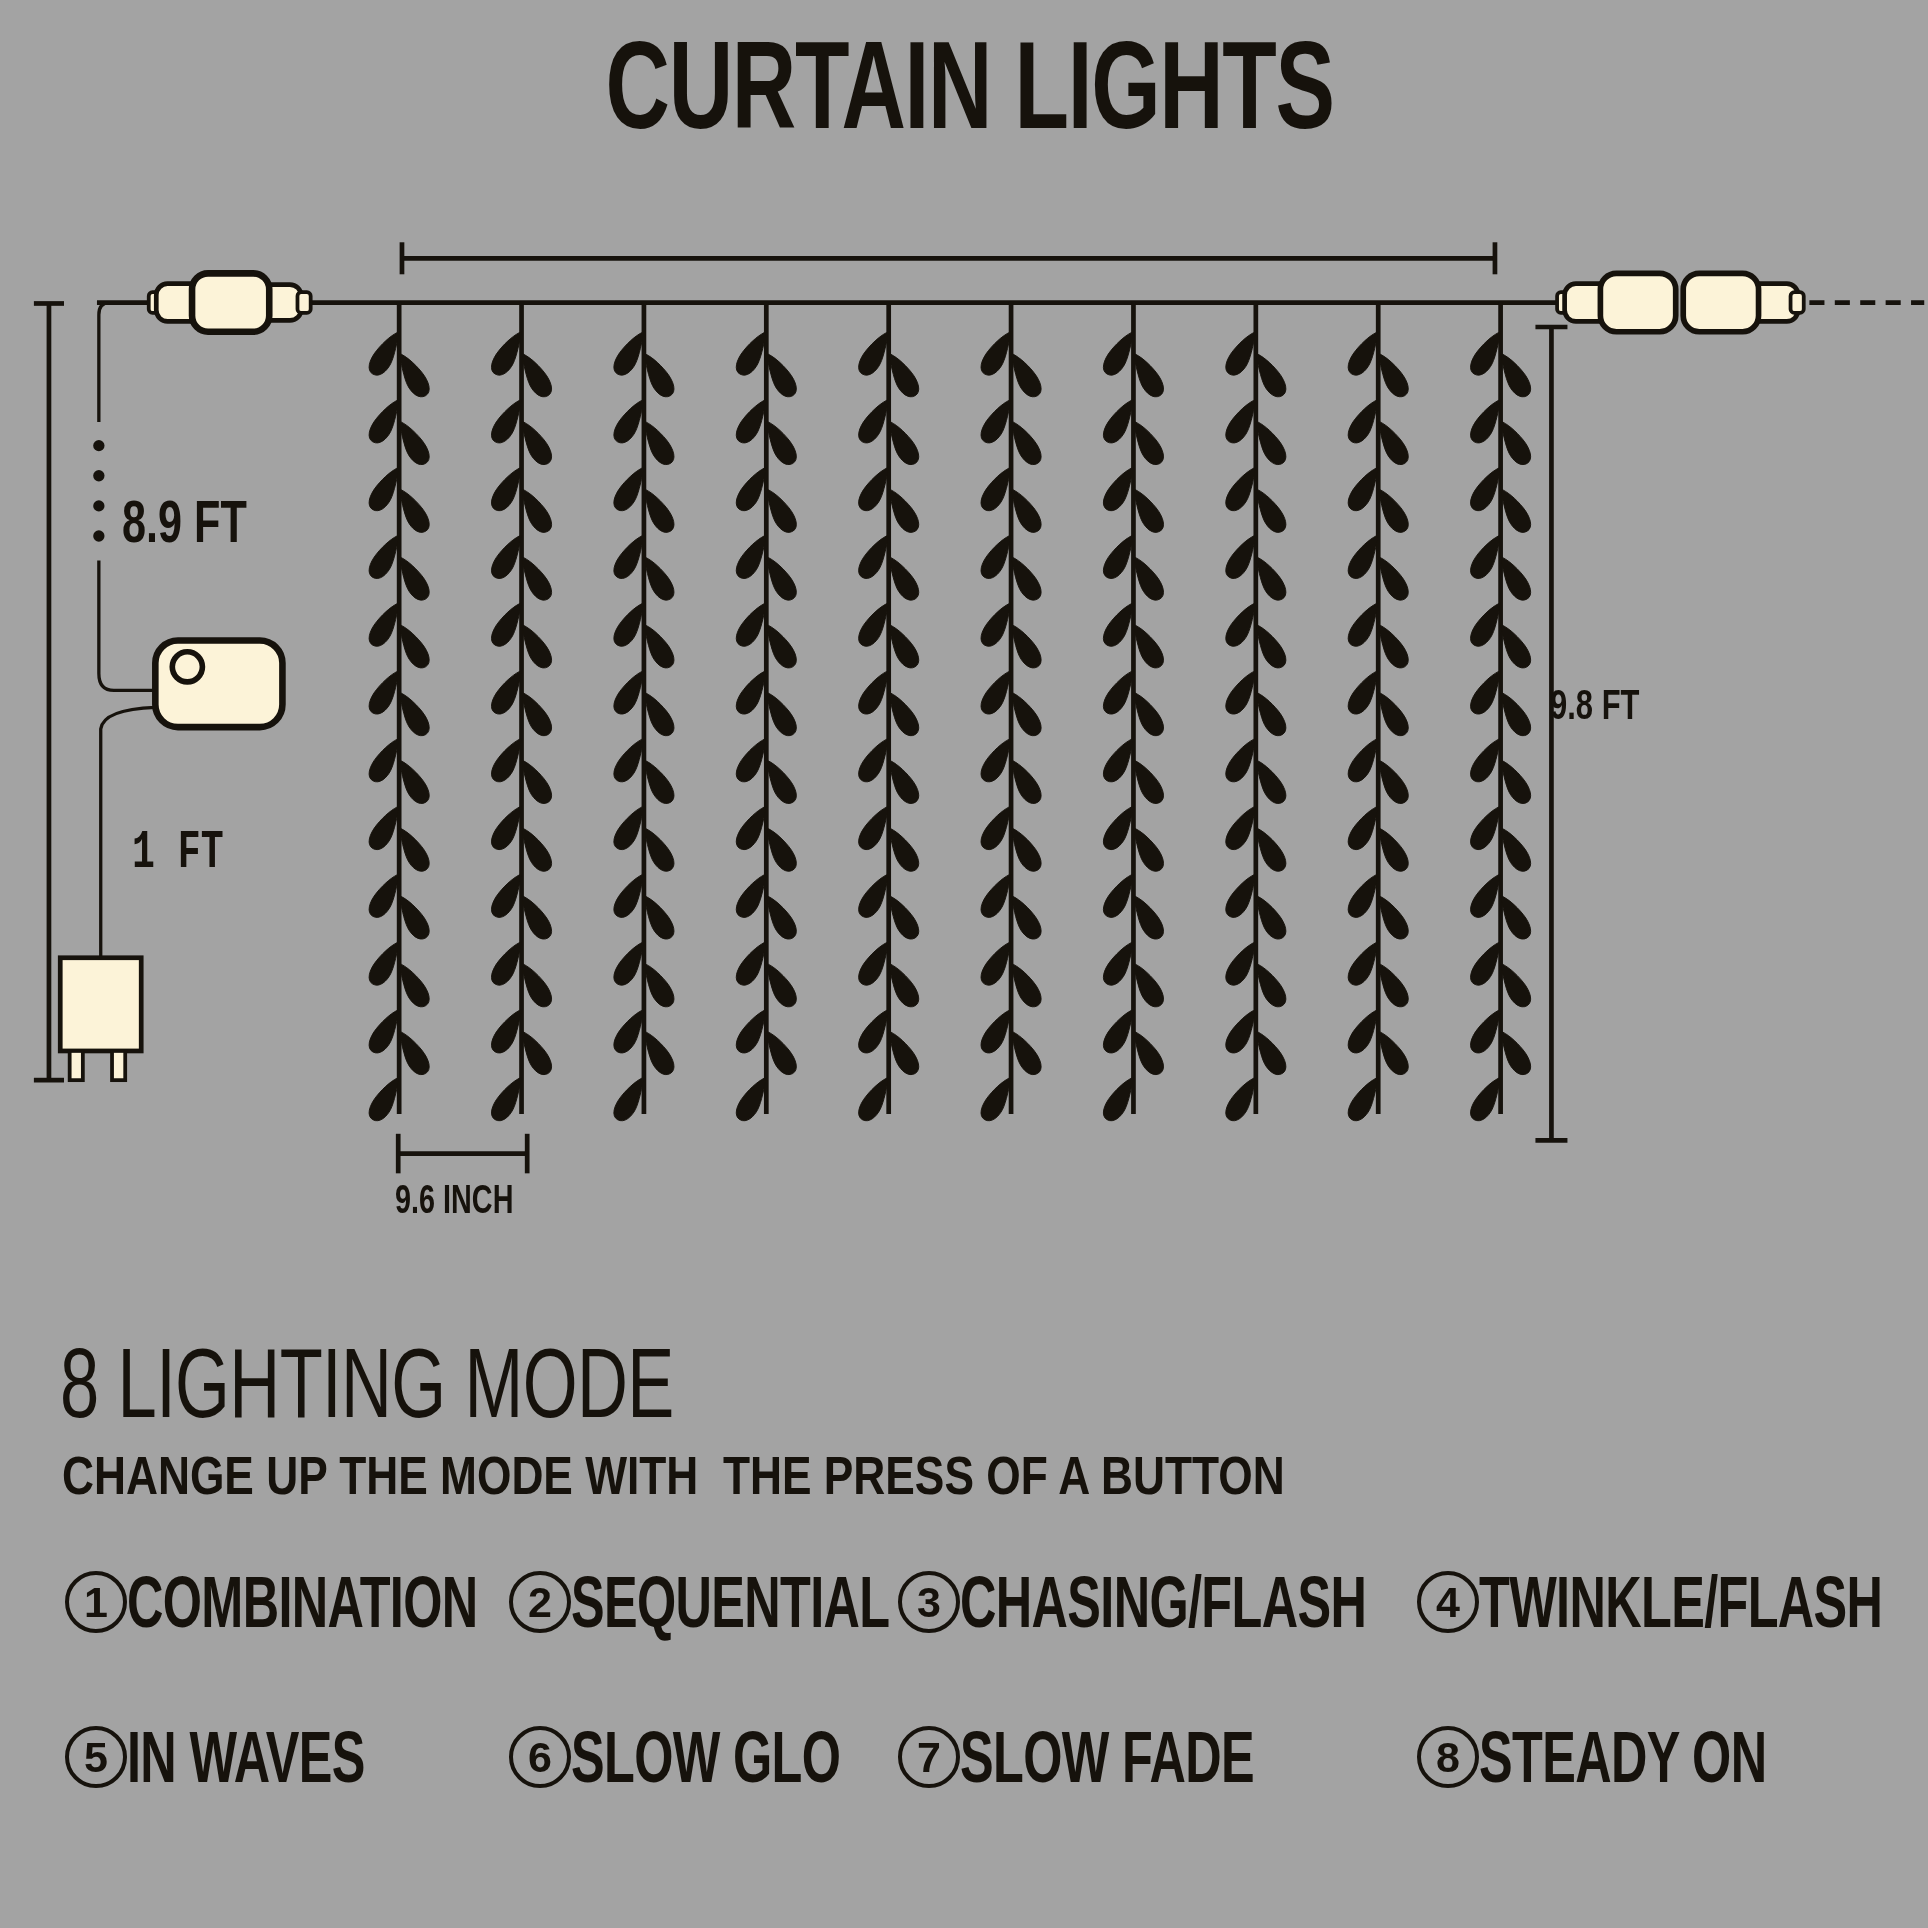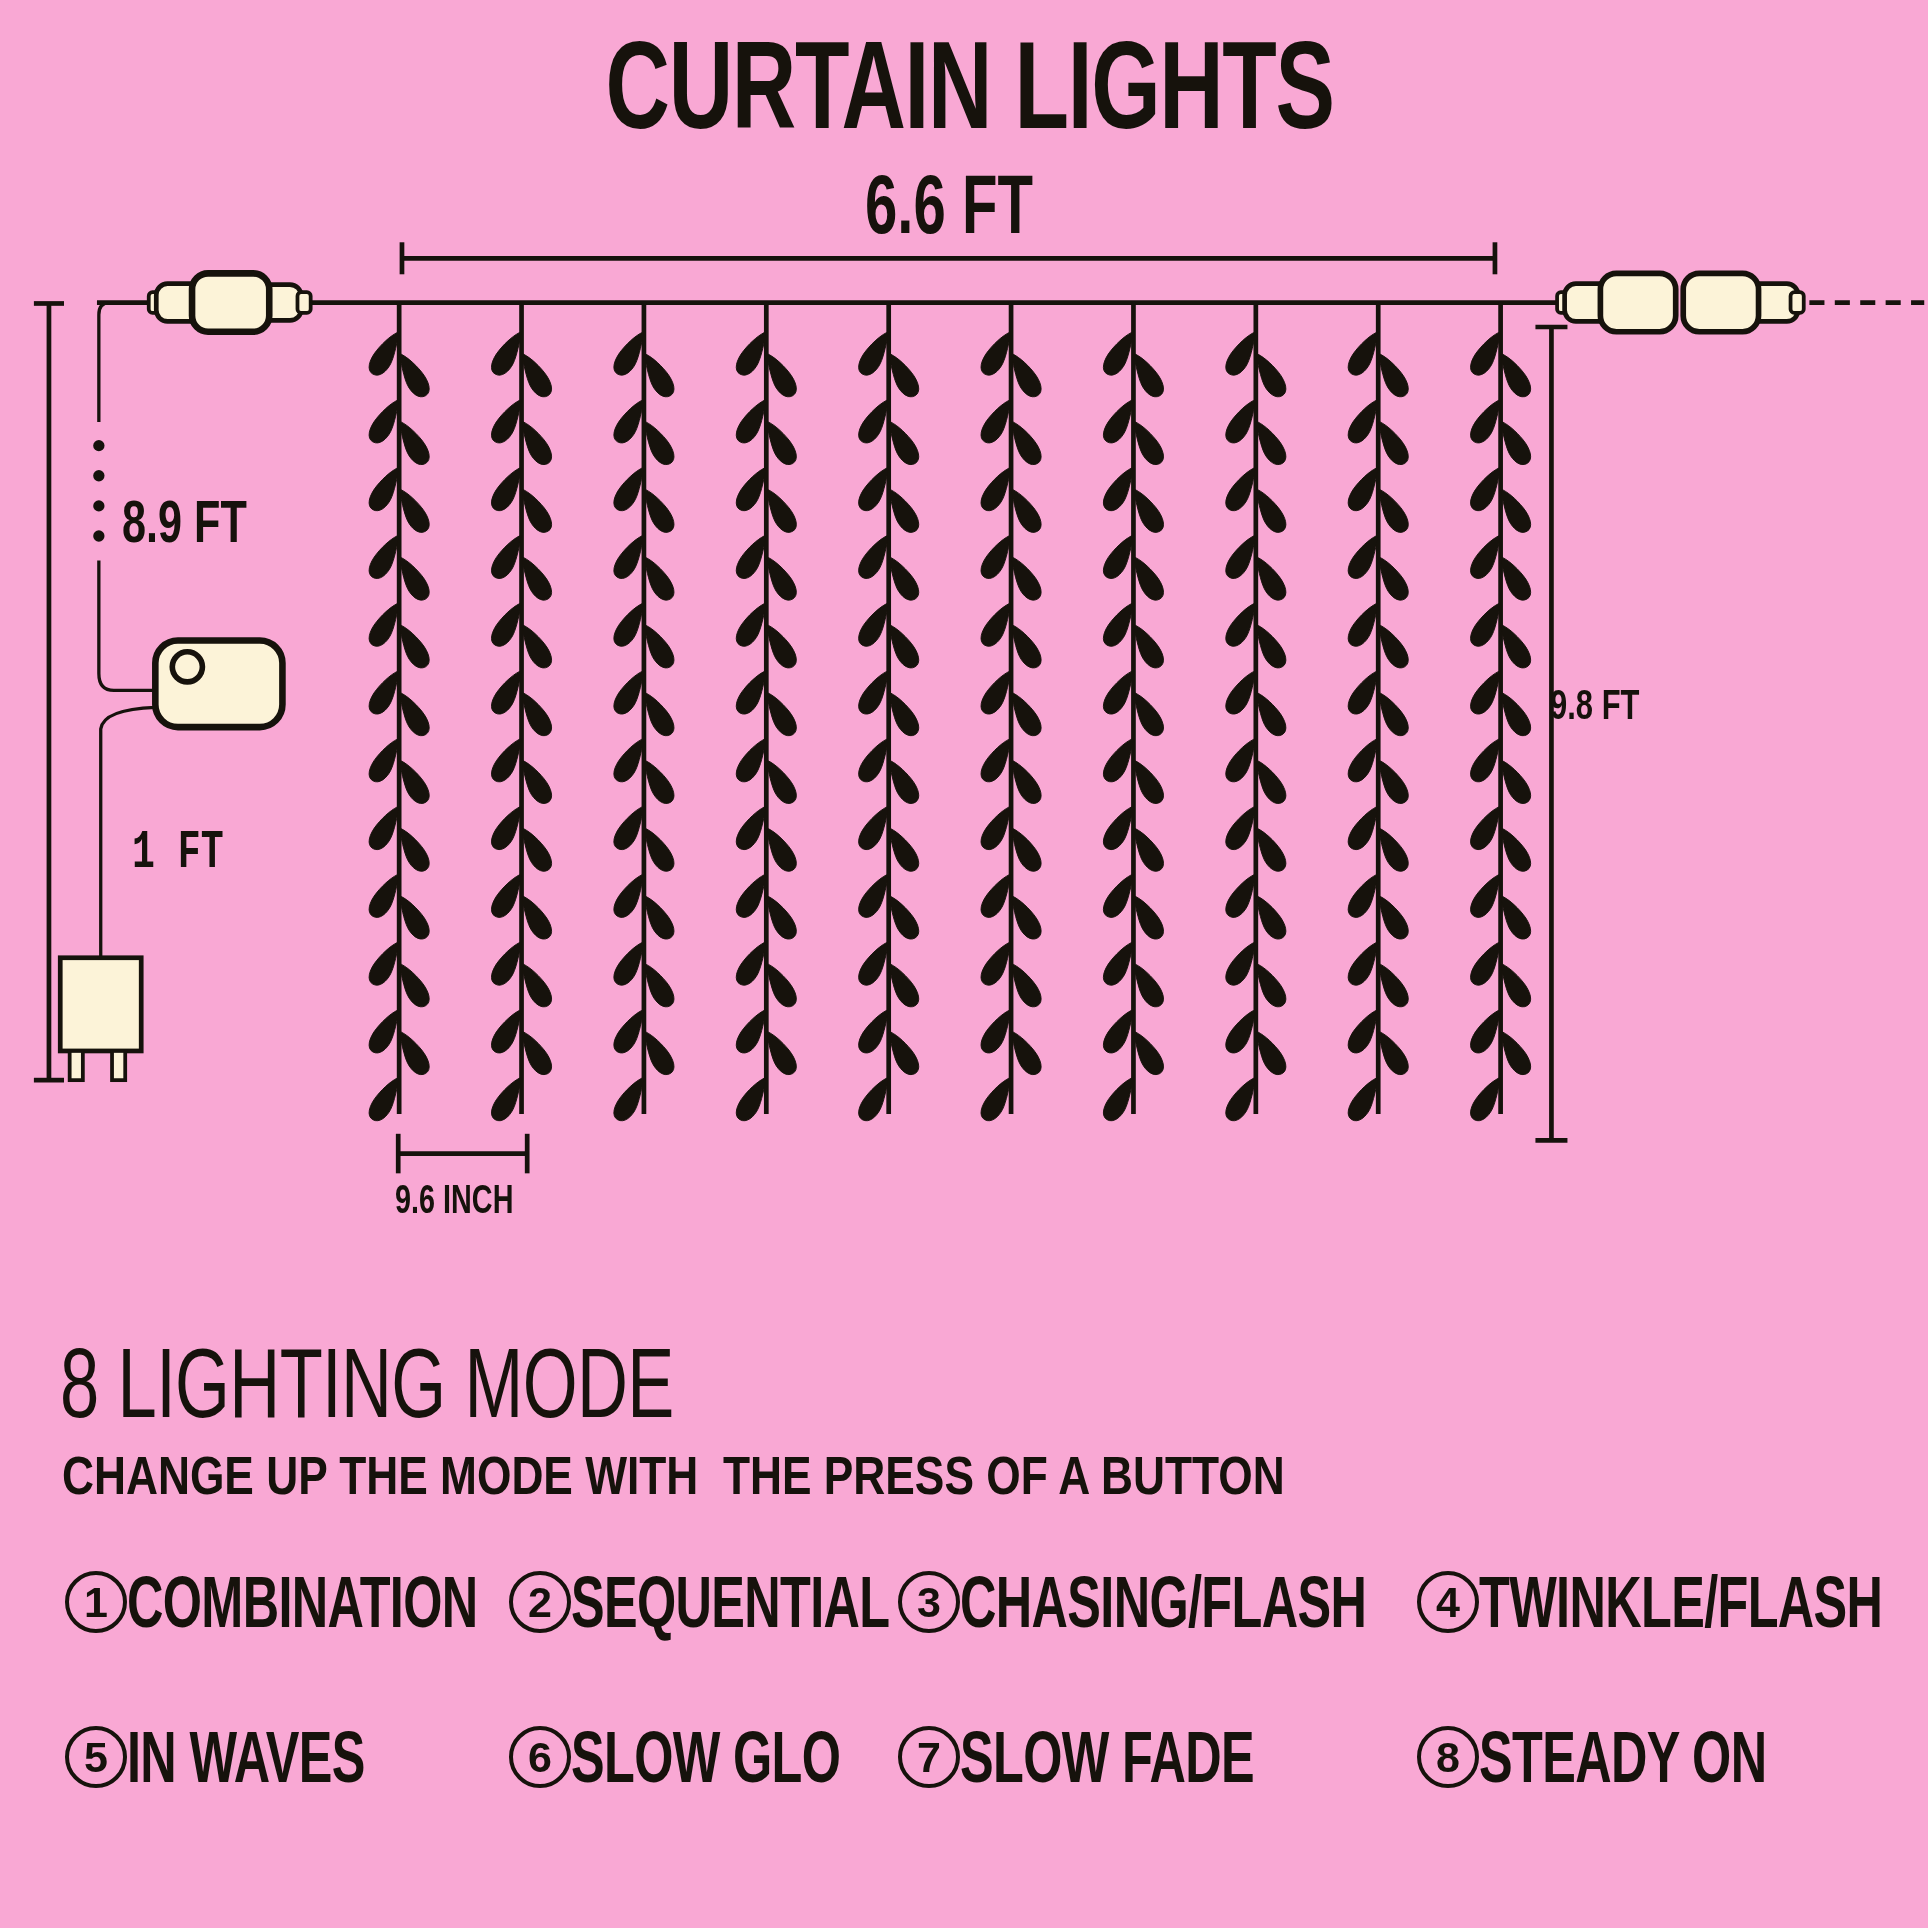--- a/index.html
+++ b/index.html
@@ -1,19 +1,19 @@
 <!DOCTYPE html>
 <html style="font-size:15px"><head>
 <meta charset="utf-8">
 <style>
   html,body{margin:0;padding:0;}
   .canvas{
     position:relative;
     width:1928px;height:1928px;
-    background:#f9a8d4;
+    background:#a3a3a3;
     font-family:"Liberation Sans", sans-serif;
     color:#16120C;
     overflow:hidden;
   }
   .abs{position:absolute;}
   .cond{display:inline-block;transform-origin:0 50%;white-space:pre;}
   .cond.center{transform-origin:50% 50%;}
   .title-wrap{left:0;top:14px;width:1940px;text-align:center;}
   .title-text{font-size:124px;font-weight:bold;letter-spacing:-1.9px;transform:scaleX(0.72);}
   .dim-66{left:402px;top:163px;width:1093px;text-align:center;}
@@ -364,23 +364,20 @@
       <rect class="fillbg" x="64" y="1017" width="86" height="99" stroke-width="5"></rect>
       <rect class="fillbg" x="74" y="1116" width="14" height="31" stroke-width="4"></rect>
       <rect class="fillbg" x="119" y="1116" width="14" height="31" stroke-width="4"></rect>
     </g>
   </svg>
 
   <div class="abs title-wrap">
     <span class="title-text cond center">CURTAIN LIGHTS</span>
   </div>
 
-  <div class="abs dim-66">
-    <span class="cond center lbl">6.6 FT</span>
-  </div>
 
   <div class="abs lbl lbl-89">
     <span class="cond">8.9 FT</span>
   </div>
 
   <div class="abs lbl lbl-1ft">
     <span class="cond">1 FT</span>
   </div>
 
   <div class="abs lbl lbl-98">

